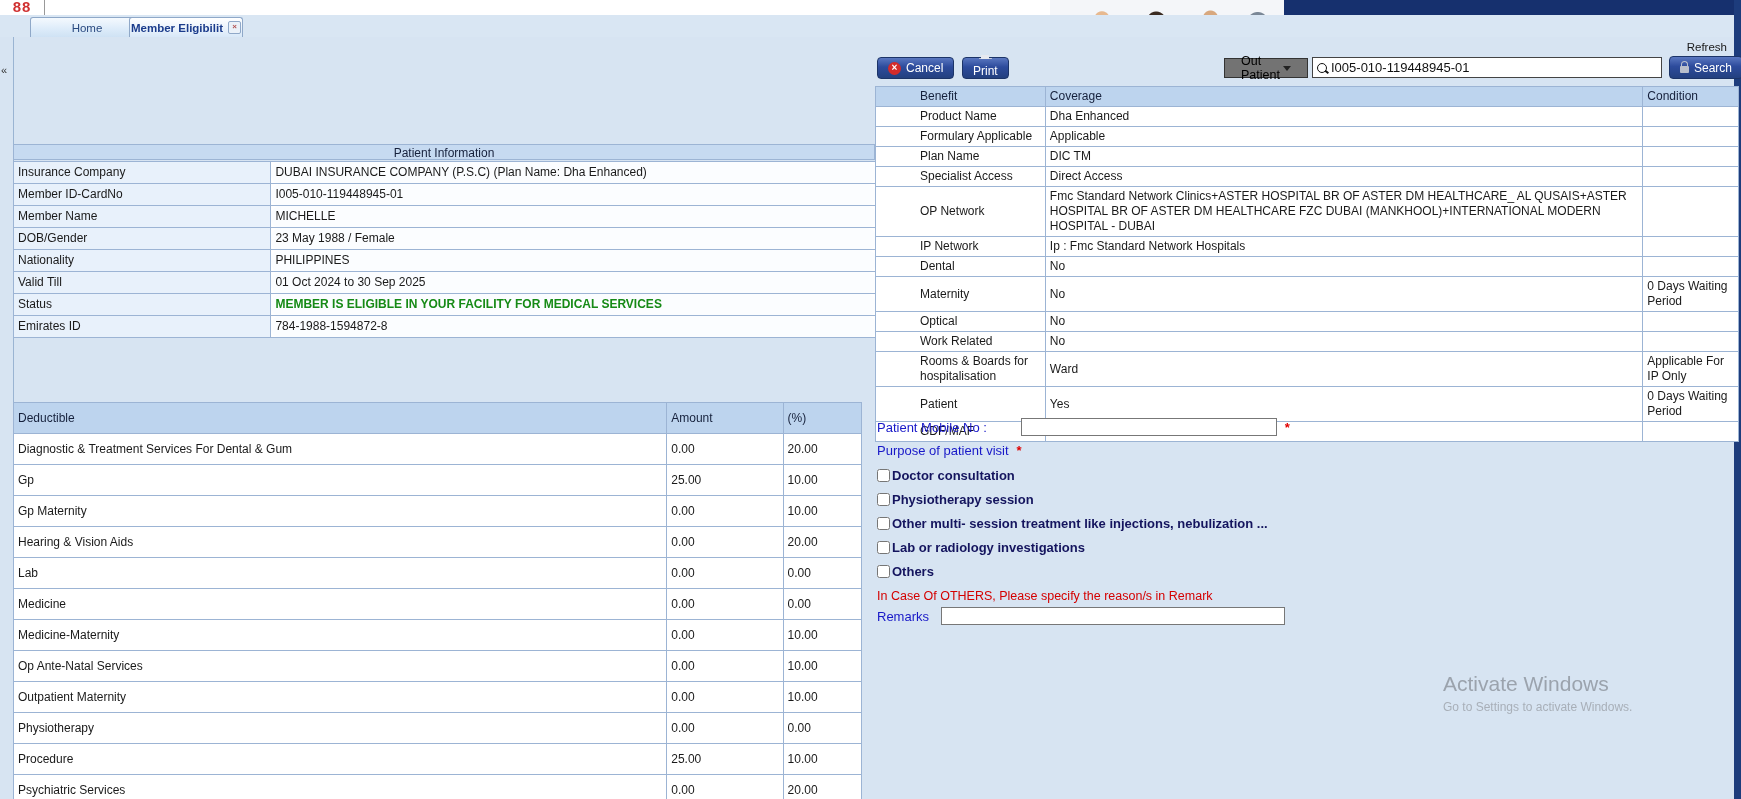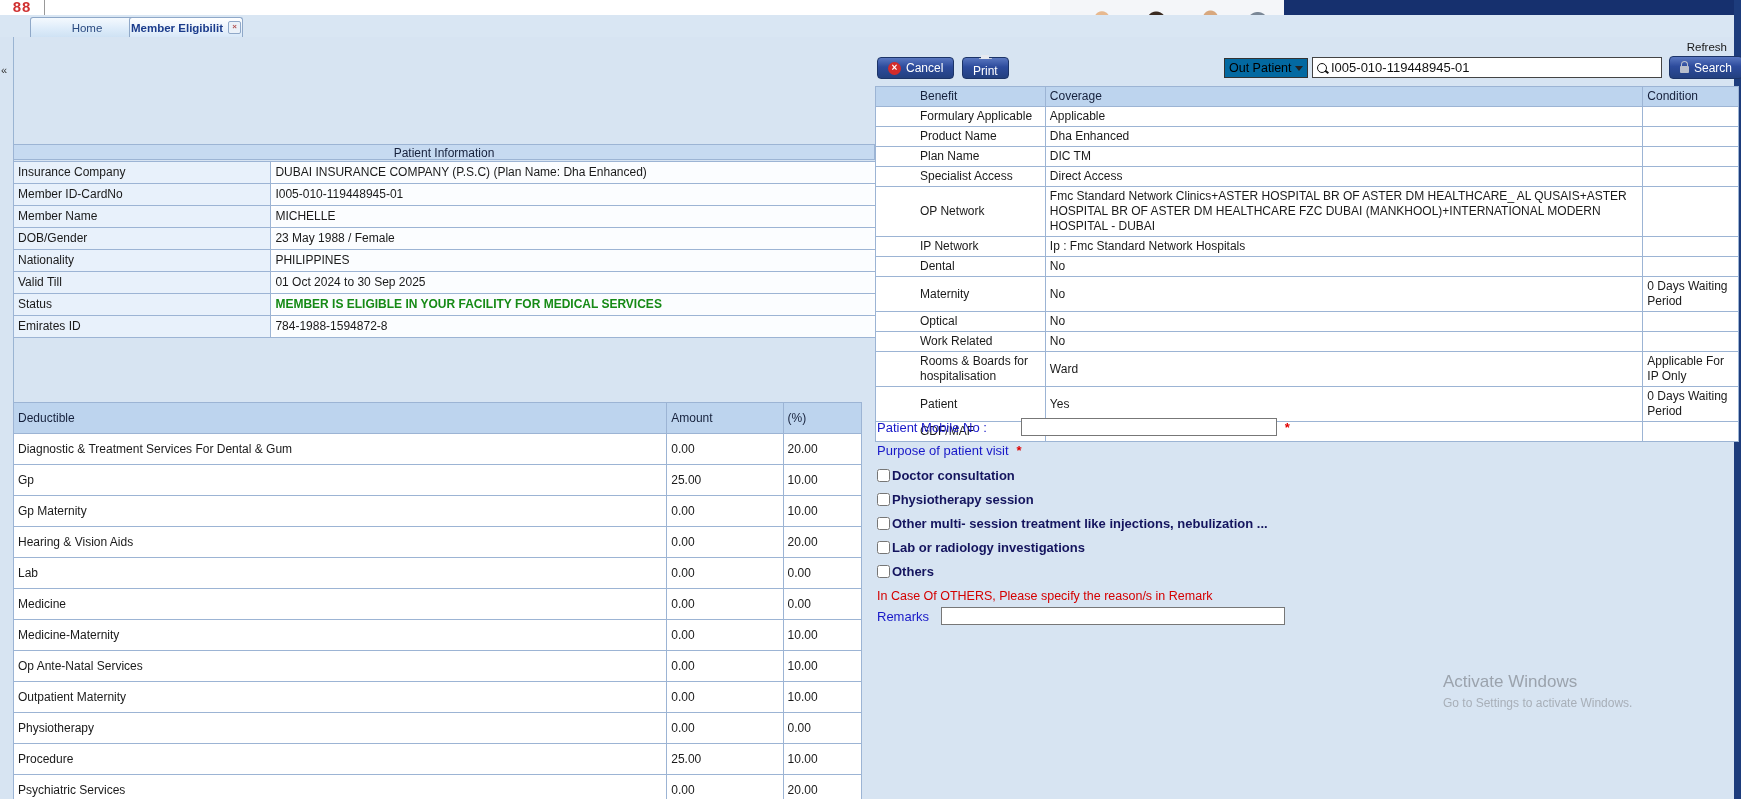--- a/index.html
+++ b/index.html
@@ -42,22 +42,22 @@
     border:1px solid #1c3468;border-radius:4px;color:#fff;font-size:12px;display:flex;align-items:center;gap:5px;
     padding:0 10px;box-sizing:border-box;cursor:pointer;}
   .ico-cancel{width:13px;height:13px;border-radius:50%;background:#d42b2b;color:#fff;font-size:10px;line-height:12px;
     text-align:center;font-weight:bold;}
   .ico-print{width:13px;height:10px;background:#c9cedb;border-radius:2px;position:relative;}
   .ico-print:before{content:"";position:absolute;left:2px;top:-3px;width:8px;height:4px;background:#e6e9f0;}
   .ico-lock{width:9px;height:7px;background:#b9bfcc;border-radius:1px;position:relative;margin-top:4px;}
   .ico-lock:before{content:"";position:absolute;left:1px;top:-5px;width:5px;height:4px;border:1.5px solid #b9bfcc;
     border-bottom:none;border-radius:4px 4px 0 0;}
 
-  .visit-select{position:absolute;left:1224px;top:58px;width:84px;height:20px;background:#0369a1;border:1px solid #333;
-    box-sizing:border-box;font-size:12.5px;color:#000;display:flex;align-items:center;padding:0 4px;cursor:pointer;}
+  .visit-select{position:absolute;left:1224px;top:58px;width:84px;height:20px;background:#737373;border:1px solid #333;
+    box-sizing:border-box;font-size:12.5px;color:#000;display:flex;align-items:center;padding:0 16px;cursor:pointer;}
   .visit-select .tri{margin-left:auto;width:0;height:0;border-left:4px solid transparent;border-right:4px solid transparent;
     border-top:5px solid #222;}
   .search-wrap{position:absolute;left:1312px;top:57px;width:350px;height:21px;background:#fff;border:1.5px solid #444;
     box-sizing:border-box;display:flex;align-items:center;padding:0 4px;gap:4px;}
   .ico-mag{width:8px;height:8px;border:1.5px solid #111;border-radius:50%;position:relative;flex:0 0 auto;}
   .ico-mag:after{content:"";position:absolute;left:7px;top:7px;width:4px;height:1.5px;background:#111;transform:rotate(40deg);}
   .search-wrap input{border:none;outline:none;flex:1;font-size:13px;font-family:"Liberation Sans",sans-serif;color:#111;background:transparent;padding:0;}
 
   
   .tbl{display:table;border-collapse:collapse;background:#fff;}
@@ -98,21 +98,21 @@
   .purpose-row{margin-top:4px;height:18px;display:flex;align-items:center;}
   .chk-row{display:flex;align-items:center;margin-top:9px;gap:2px;}
   .chk-row input{width:13px;height:13px;margin:0;}
   .chk-label{font-weight:bold;color:#14145e;font-size:13px;}
   .others-note{margin-top:10px;color:#d40000;font-size:12.5px;}
   .remarks-row{margin-top:4px;display:flex;align-items:center;}
   .remarks-input{width:336px;margin-left:12px;}
 
   
   .watermark{position:absolute;left:1443px;top:672px;color:#9ba3ad;}
-  .watermark .l1{font-size:17px;}
+  .watermark .l1{font-size:21px;}
   .watermark .l2{font-size:12px;margin-top:4px;color:#a8afb8;}
 </style>
 </head>
 <body>
 
 <div id="stage">
 
   <div class="banner">
     <div class="banner-people"></div>
     <div class="banner-navy"></div>
@@ -157,28 +157,28 @@
   </div>
 
   <div class="tbl btbl">
     <div class="trow">
       <div class="cell hcell c1">Benefit</div>
       <div class="cell hcell c2">Coverage</div>
       <div class="cell hcell c3">Condition</div>
     </div>
 
       <div class="trow">
+        <div class="cell c1">Product Name</div>
+        <div class="cell c2">Dha Enhanced</div>
+        <div class="cell c3"></div>
+      </div>
+
+      <div class="trow">
         <div class="cell c1">Formulary Applicable</div>
         <div class="cell c2">Applicable</div>
-        <div class="cell c3"></div>
-      </div>
-
-      <div class="trow">
-        <div class="cell c1">Product Name</div>
-        <div class="cell c2">Dha Enhanced</div>
         <div class="cell c3"></div>
       </div>
 
       <div class="trow">
         <div class="cell c1">Plan Name</div>
         <div class="cell c2">DIC TM</div>
         <div class="cell c3"></div>
       </div>
 
       <div class="trow">

